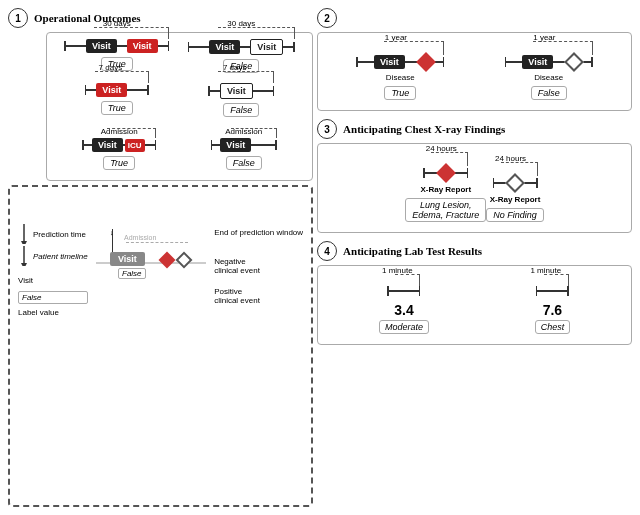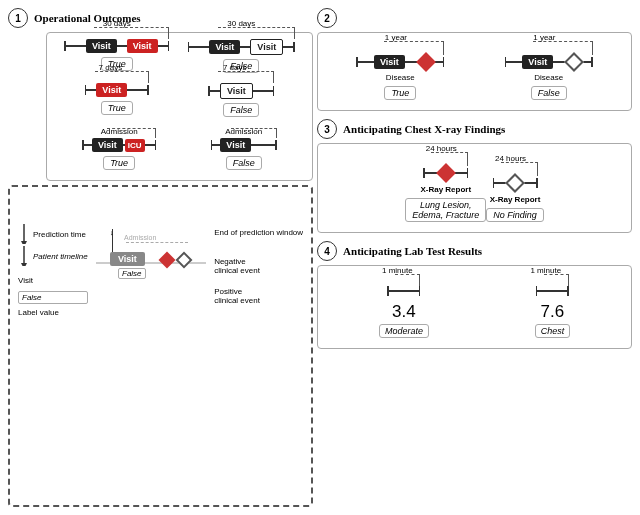--- a/index.html
+++ b/index.html
@@ -149,22 +149,22 @@
       width: 1.5px;
       background: #333;
       height: 10px;
     }
     .horiz-line {
       height: 1.5px;
       background: #333;
     }
     
     .lab-val {
-      font-size: 17px;
-      font-weight: normal;
+      font-size: 14px;
+      font-weight: bold;
       text-align: right;
     }
     .italic-label {
       font-style: italic;
       font-size: 9px;
       border: 1px solid #aaa;
       padding: 1px 5px;
       border-radius: 3px;
     }
   </style>

